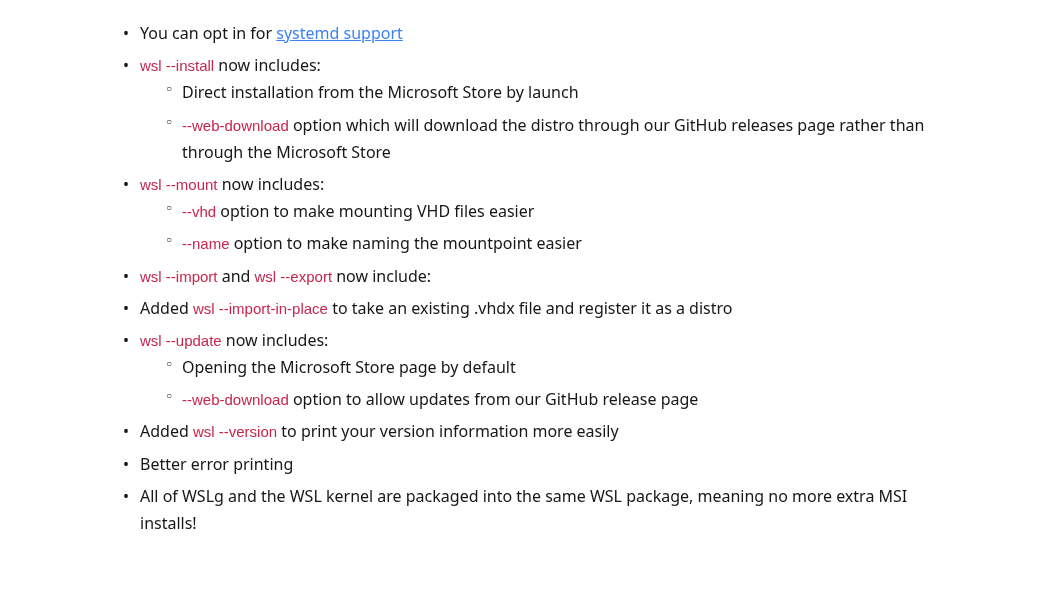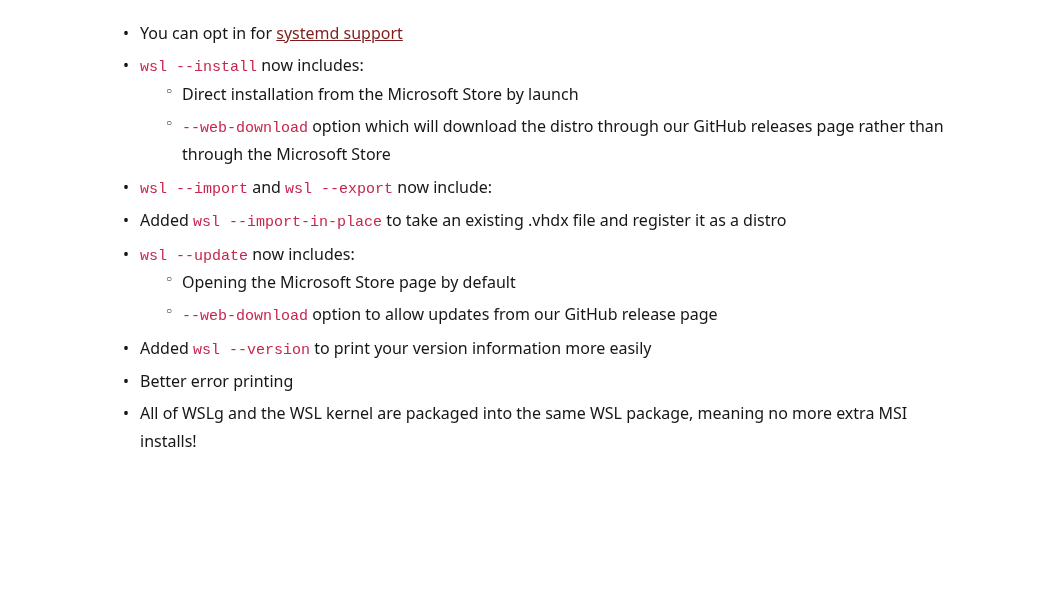--- a/index.html
+++ b/index.html
@@ -30,42 +30,53 @@
       color: #171717;
       font-size: 16px;
     }
     ul ul > li::before {
       content: "○";
       font-size: 10px;
       left: -16px;
       top: 1px;
     }
     code {
-      font-family: Liberation Mono, monospace;
+      font-family: Liberation Sans, sans-serif;
       color: #c7254e;
       font-size: 15px;
     }
     a {
-      color: #7f1d1d;
+      color: #3b82f6;
       text-decoration: underline;
     }
   </style>
 </head>
 <body>
 
 <ul>
   <li>
     <span>You can opt in for </span><a href="#">systemd support</a>
   </li>
   <li>
     <code>wsl --install</code><span> now includes:</span>
     <ul>
       <li>Direct installation from the Microsoft Store by launch</li>
       <li>
         <code>--web-download</code><span> option which will download the distro through our GitHub releases page rather than through the Microsoft Store</span>
+      </li>
+    </ul>
+  </li>
+  <li>
+    <code>wsl --mount</code><span> now includes:</span>
+    <ul>
+      <li>
+        <code>--vhd</code><span> option to make mounting VHD files easier</span>
+      </li>
+      <li>
+        <code>--name</code><span> option to make naming the mountpoint easier</span>
       </li>
     </ul>
   </li>
   <li>
     <code>wsl --import</code><span> and </span><code>wsl --export</code><span> now include:</span>
   </li>
   <li>
     <span>Added </span><code>wsl --import-in-place</code><span> to take an existing .vhdx file and register it as a distro</span>
   </li>
   <li>

